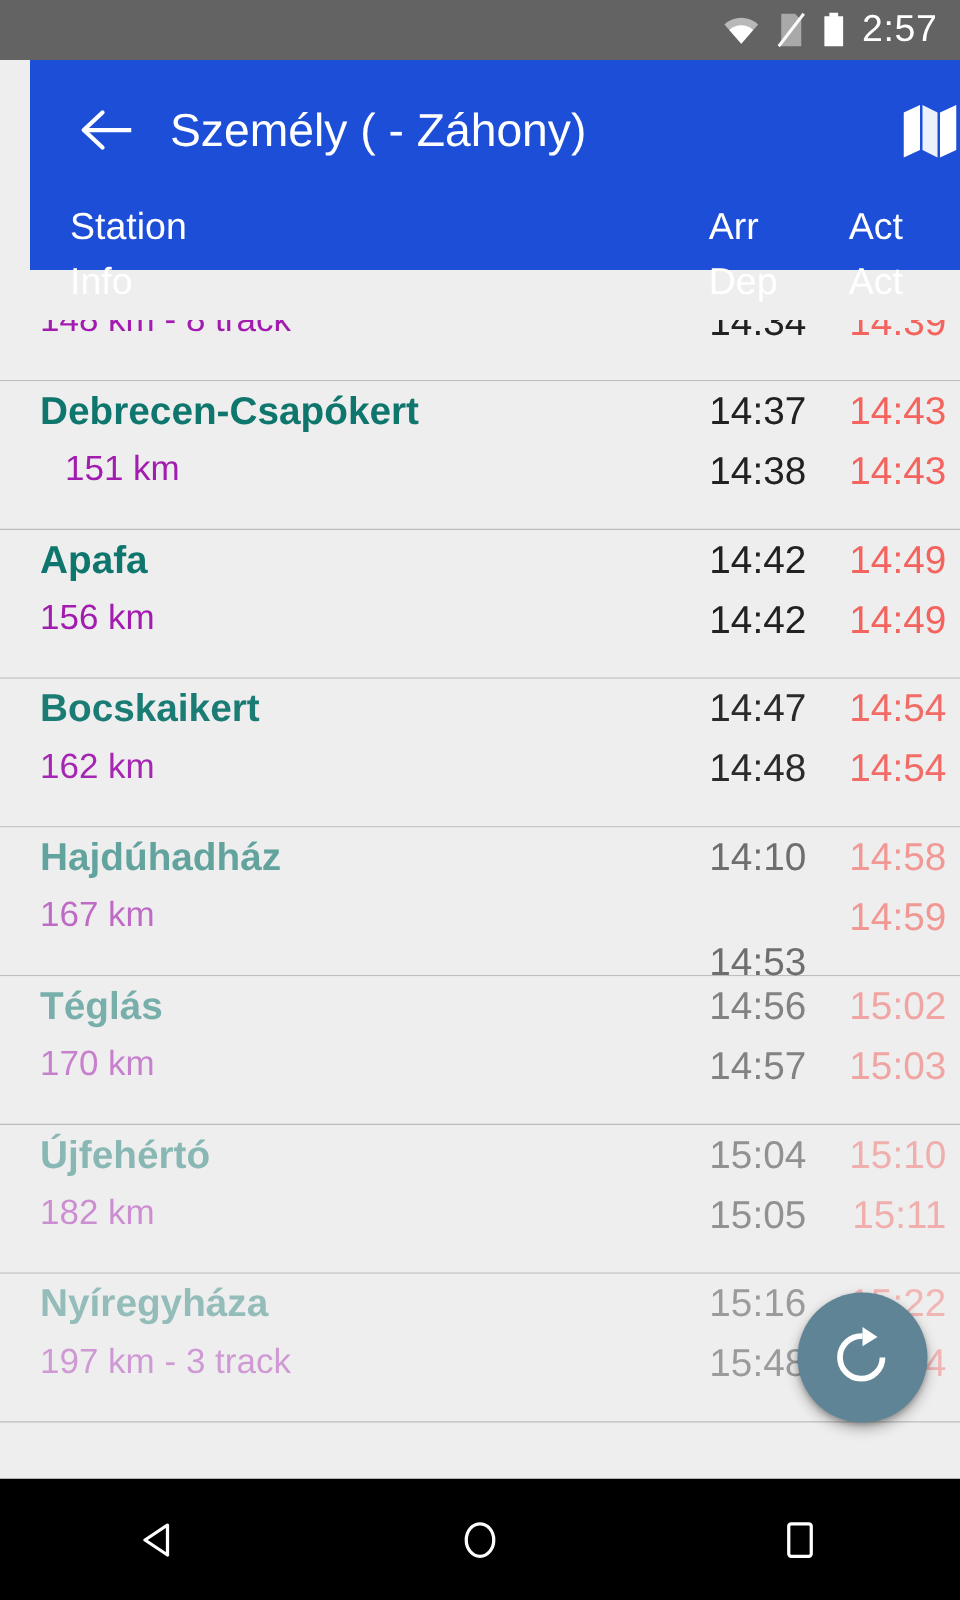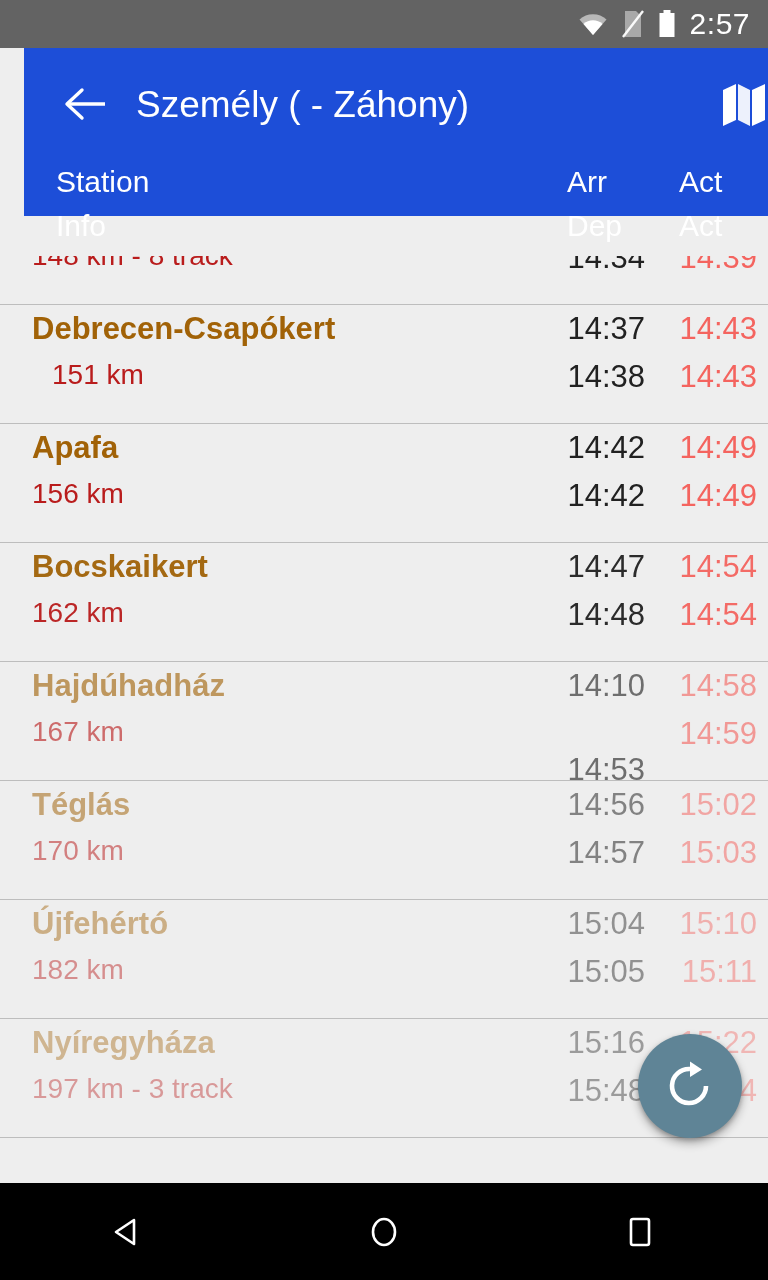--- a/index.html
+++ b/index.html
@@ -63,26 +63,26 @@
     position:absolute; top:256px; left:0; width:768px; height:921px;
     background:#eeeeee; overflow:hidden;
   }
   .row{
     position:relative; width:768px; height:119px;
     border-bottom:1px solid #bdbdbd; background:#eeeeee;
   }
   .row.clipped{ height:84px; margin-top:-35px; }
   .row .station{
     position:absolute; left:32px; top:8px;
-    font-size:31px; font-weight:bold; color:#a16207; line-height:1;
+    font-size:31px; font-weight:bold; color:#0f766e; line-height:1;
     white-space:nowrap;
   }
   .row .info{
     position:absolute; left:32px; top:56px;
-    font-size:28px; color:#b91c1c; line-height:1; white-space:nowrap;
+    font-size:28px; color:#a21caf; line-height:1; white-space:nowrap;
   }
   .row.clipped .info{ top:21px; }
 
   .t-arr{ position:absolute; left:540px; width:105px; text-align:right;
           font-size:31px; color:#212121; line-height:1; }
   .t-act{ position:absolute; left:652px; width:105px; text-align:right;
           font-size:31px; color:#f4645f; line-height:1; }
   .r-top{ top:8px; }
   .r-bot{ top:56px; }
   .row.clipped .r-bot{ top:21px; }

